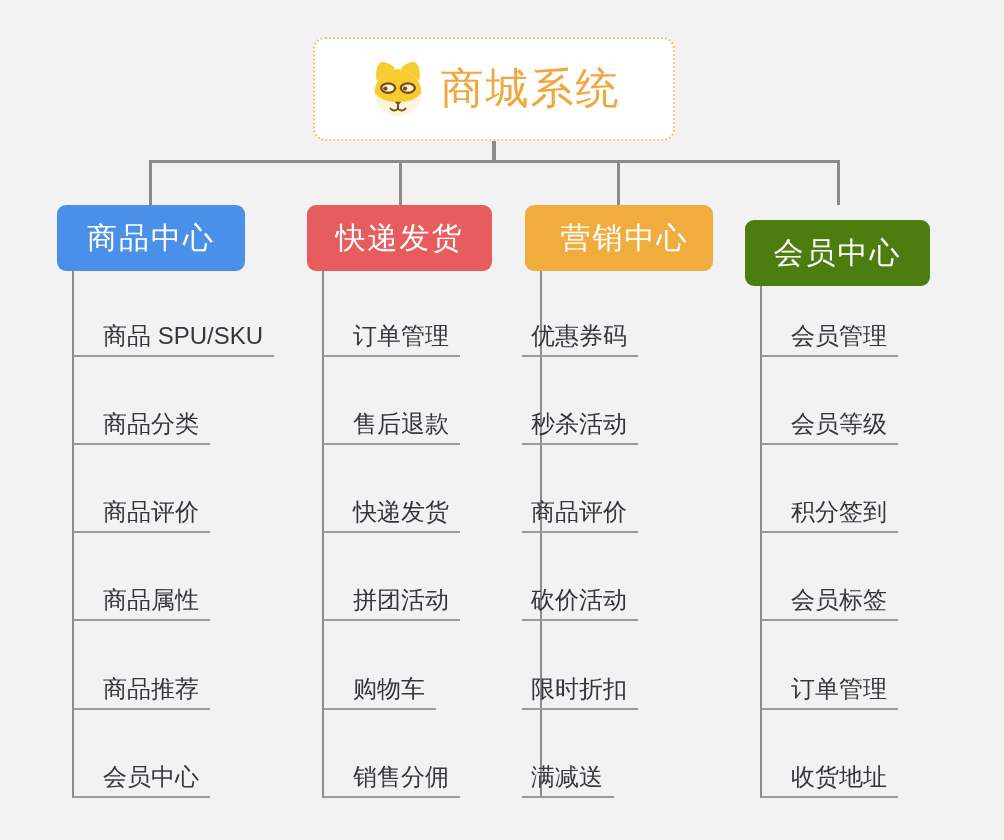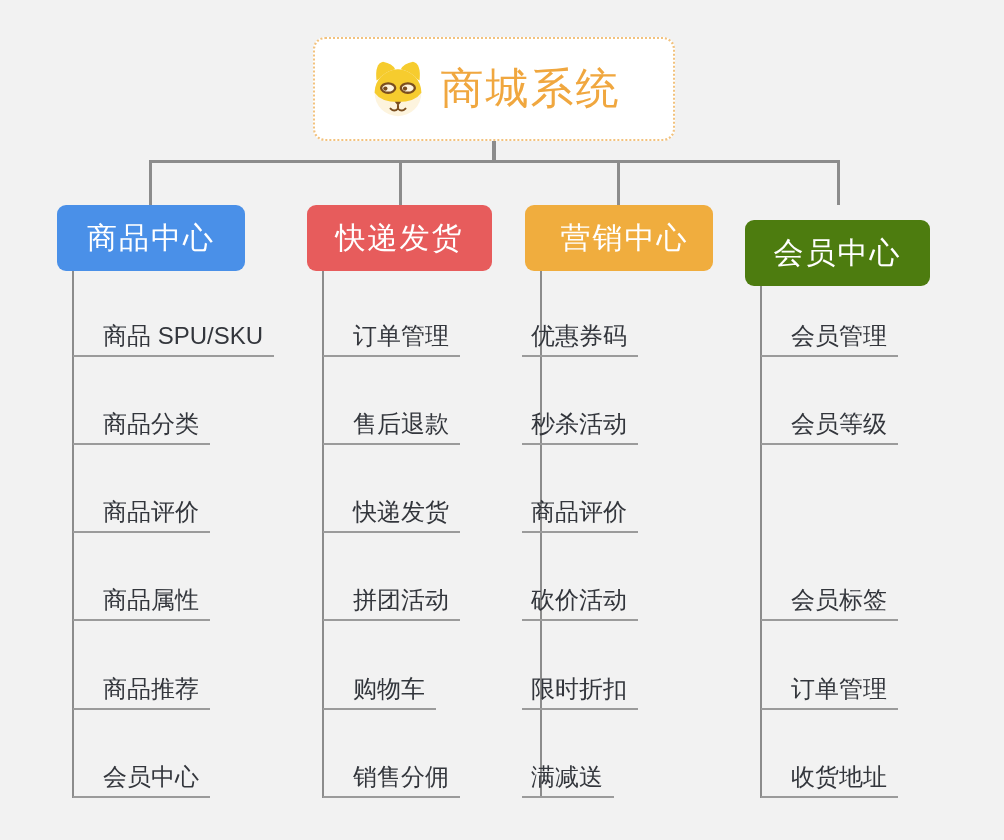--- a/index.html
+++ b/index.html
@@ -117,17 +117,18 @@
 
   <div class="leaf c3 r1">优惠券码</div>
   <div class="leaf c3 r2">秒杀活动</div>
   <div class="leaf c3 r3">商品评价</div>
   <div class="leaf c3 r4">砍价活动</div>
   <div class="leaf c3 r5">限时折扣</div>
   <div class="leaf c3 r6">满减送</div>
 
   <div class="leaf c4 r1">会员管理</div>
   <div class="leaf c4 r2">会员等级</div>
+  <div class="leaf c4 r3">积分签到</div>
   <div class="leaf c4 r4">会员标签</div>
   <div class="leaf c4 r5">订单管理</div>
   <div class="leaf c4 r6">收货地址</div>
 
 </div>
 
 </body></html>

